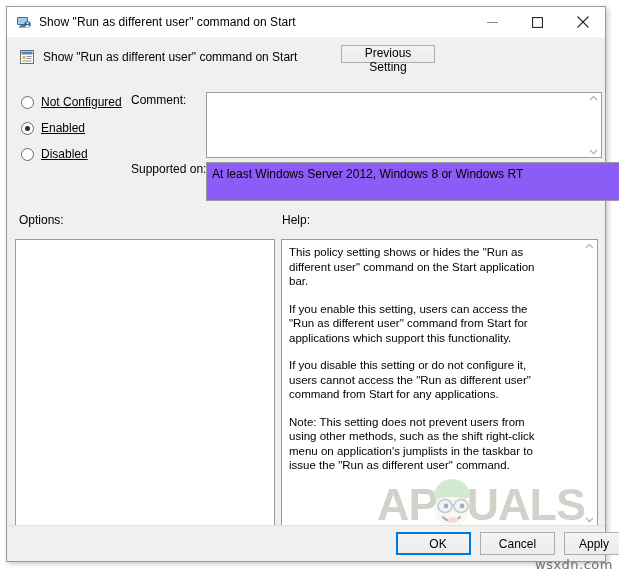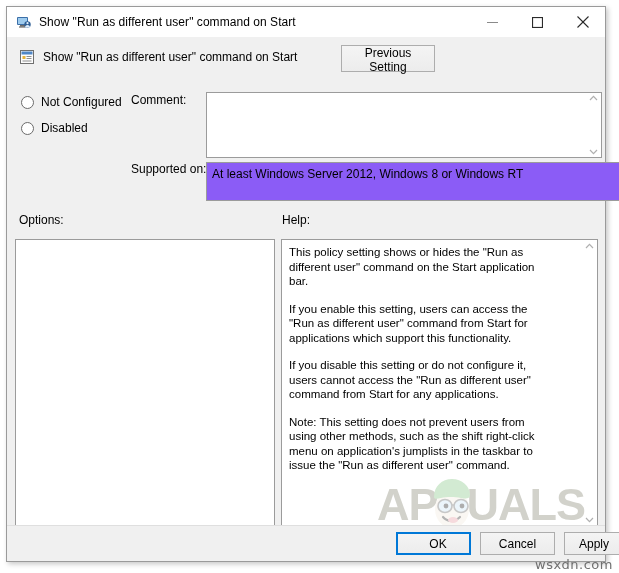--- a/index.html
+++ b/index.html
@@ -79,38 +79,39 @@
   }
   #policy-title {
     position: absolute;
     left: 36px; top: 13px;
     font-size: 12px;
     white-space: nowrap;
   }
   .hdr-btn {
     position: absolute;
     top: 8px;
-    height: 27px;
+    height: 18px;
     background: linear-gradient(#f4f4f4, #ececec);
     border: 1px solid #adadad;
     font-family: "Liberation Sans", sans-serif;
     font-size: 12px;
     color: #000;
     padding: 0 10px;
     box-sizing: border-box;
     cursor: default;
   }
   #btn-prev { left: 334px; width: 94px; }
   #btn-next { left: 430px; width: 86px; }
 
   
   #radios {
     position: absolute;
     left: 14px; top: 82px;
     width: 170px;
+    text-decoration: underline;
   }
   .radio-row {
     display: flex;
     align-items: center;
     height: 26px;
     cursor: default;
   }
   .radio-mark {
     width: 13px; height: 13px;
     border-radius: 50%;
@@ -345,20 +346,24 @@
       </svg>
     </div>
     <div id="policy-title">Show "Run as different user" command on Start</div>
     <button class="hdr-btn" id="btn-prev">Previous Setting</button>
   </div>
 
   <div id="radios">
     <div class="radio-row">
       <span class="radio-mark"></span>
       <span class="radio-label">Not Configured</span>
+    </div>
+    <div class="radio-row checked">
+      <span class="radio-mark"></span>
+      <span class="radio-label">Enabled</span>
     </div>
     <div class="radio-row">
       <span class="radio-mark"></span>
       <span class="radio-label">Disabled</span>
     </div>
   </div>
 
   <div id="lbl-comment">Comment:</div>
   <div class="field-box" id="comment-box">
     <div class="field-text" placeholder=""></div>

